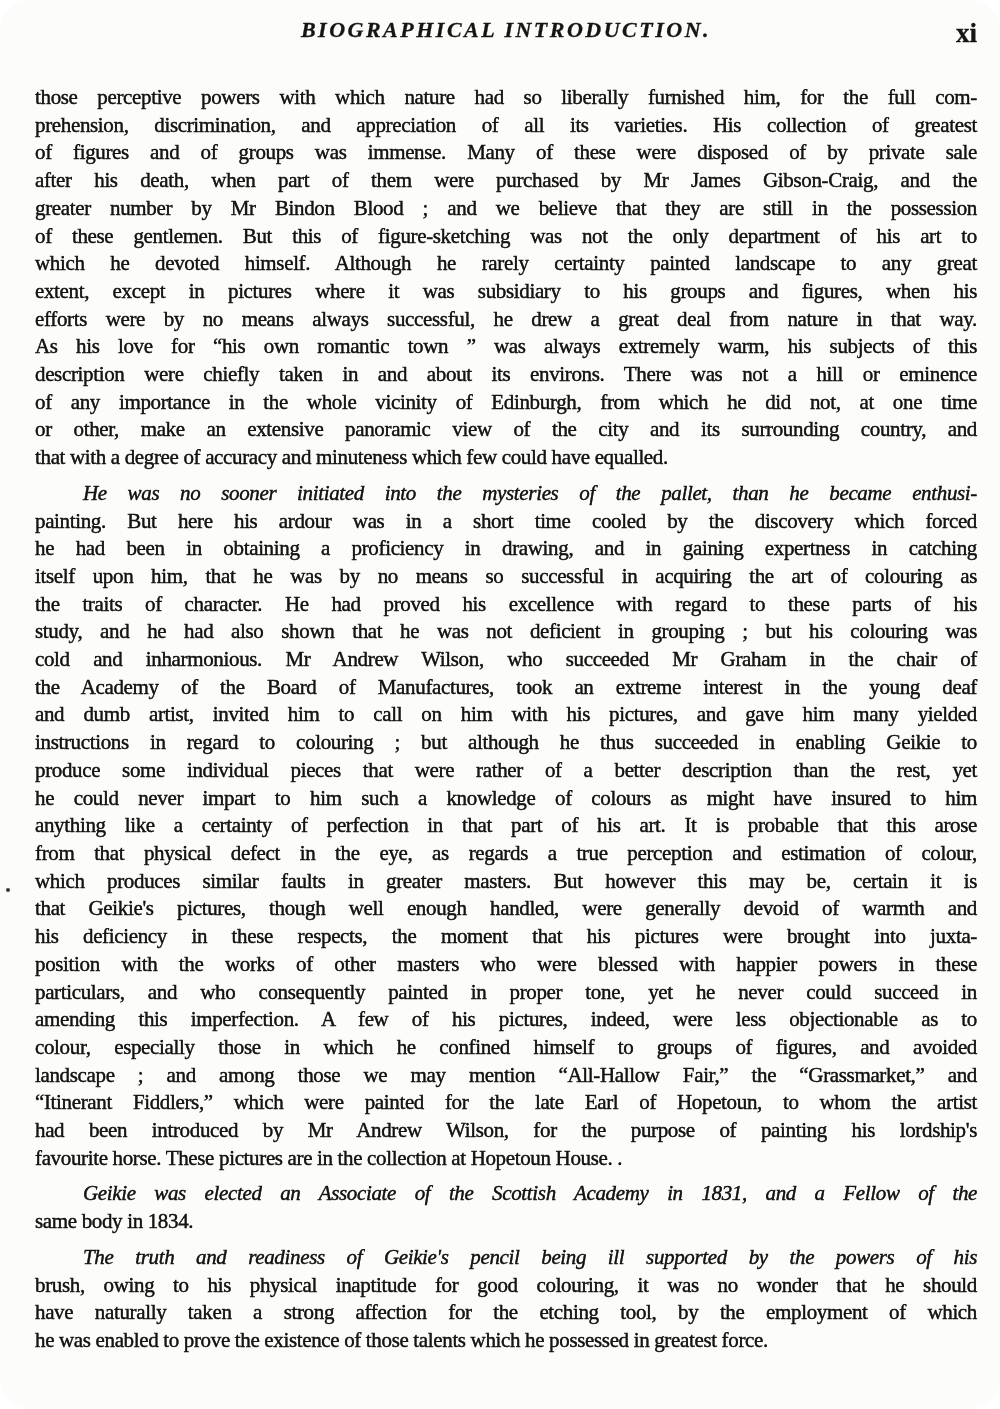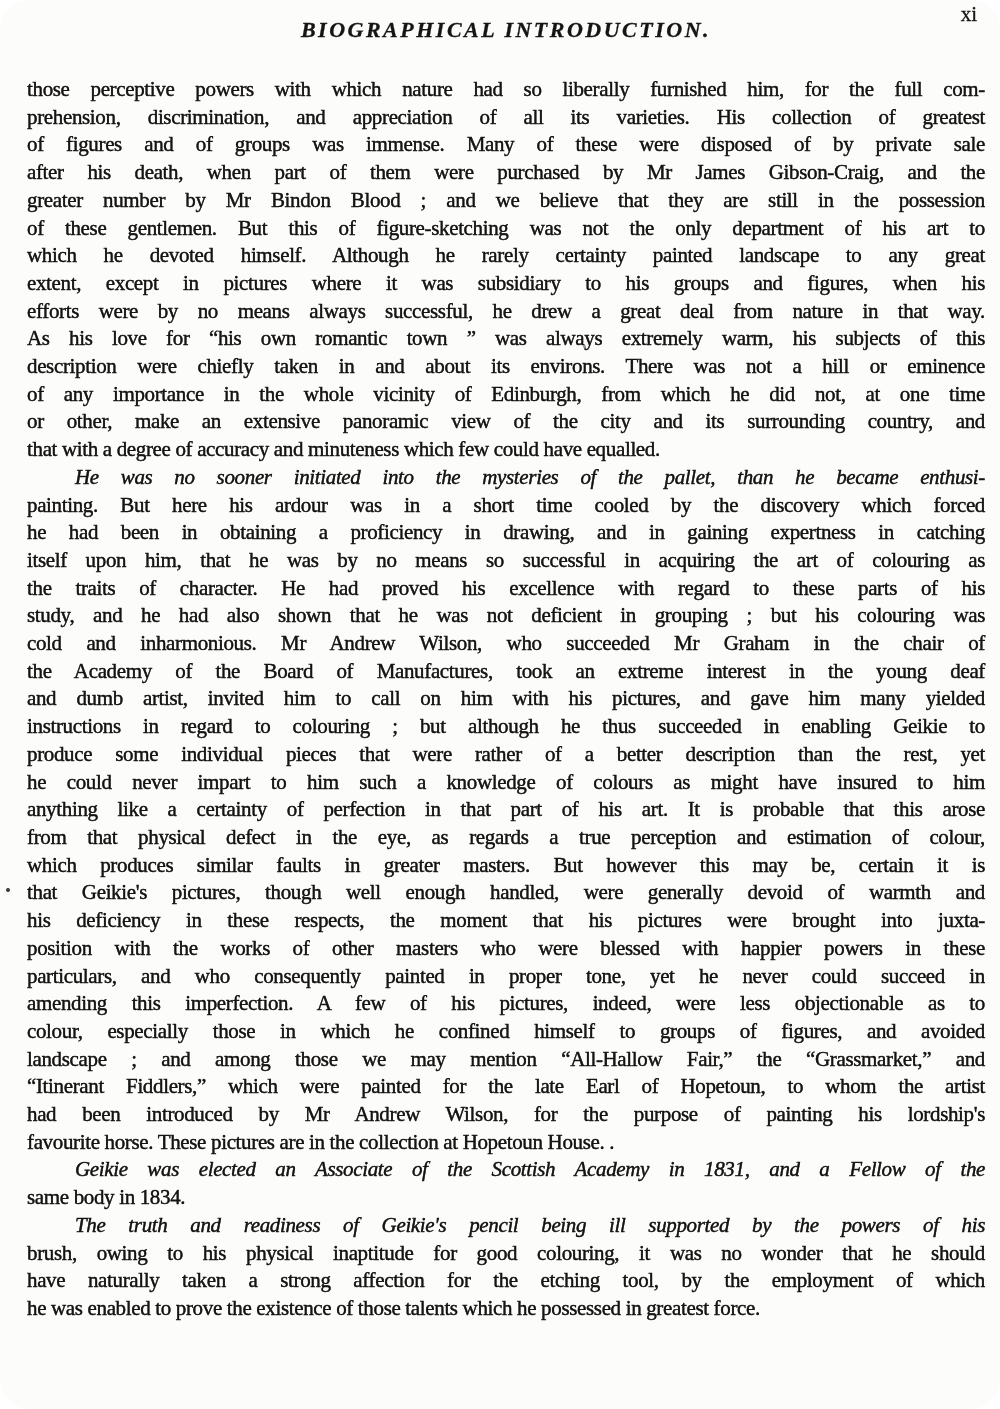--- a/index.html
+++ b/index.html
@@ -14,32 +14,32 @@
   }
   .header-title {
     position:absolute; left:27px; top:17px; width:958px;
     text-align:center;
     font-style:italic; font-weight:700;
     font-size:22px; letter-spacing:2.5px;
     -webkit-text-stroke:0.3px currentColor;
     white-space:nowrap;
   }
   .folio {
-    position:absolute; right:23px; top:2px;
-    font-weight:400; font-size:21px;
+    position:absolute; right:23px; top:18px;
+    font-weight:700; font-size:27px;
     -webkit-text-stroke:0.3px currentColor;
   }
   .body-text {
     position:absolute; left:27px; top:76px; width:958px;
     font-size:21px; line-height:27.7px;
     letter-spacing:-0.35px;
     -webkit-text-stroke:0.35px currentColor;
     text-shadow:0 0 0.4px rgba(23,21,19,0.55);
   }
-  .para { margin:0; padding:0; }
+  .para { margin:8px; padding:0; }
   .line { text-align:justify; text-align-last:justify; }
   .line.last { text-align:justify; text-align-last:left; }
   .line.indent { text-indent:48px;font-style:italic; }
   .speck { position:absolute; background:#3a3530; border-radius:50%; }
   .speck.s1 { left:6px; top:888px; width:4px; height:4px; }
   .speck.s2 { left:583px; top:345px; width:3px; height:3px; opacity:0.5; }
 </style>
 </head>
 <body>
 

